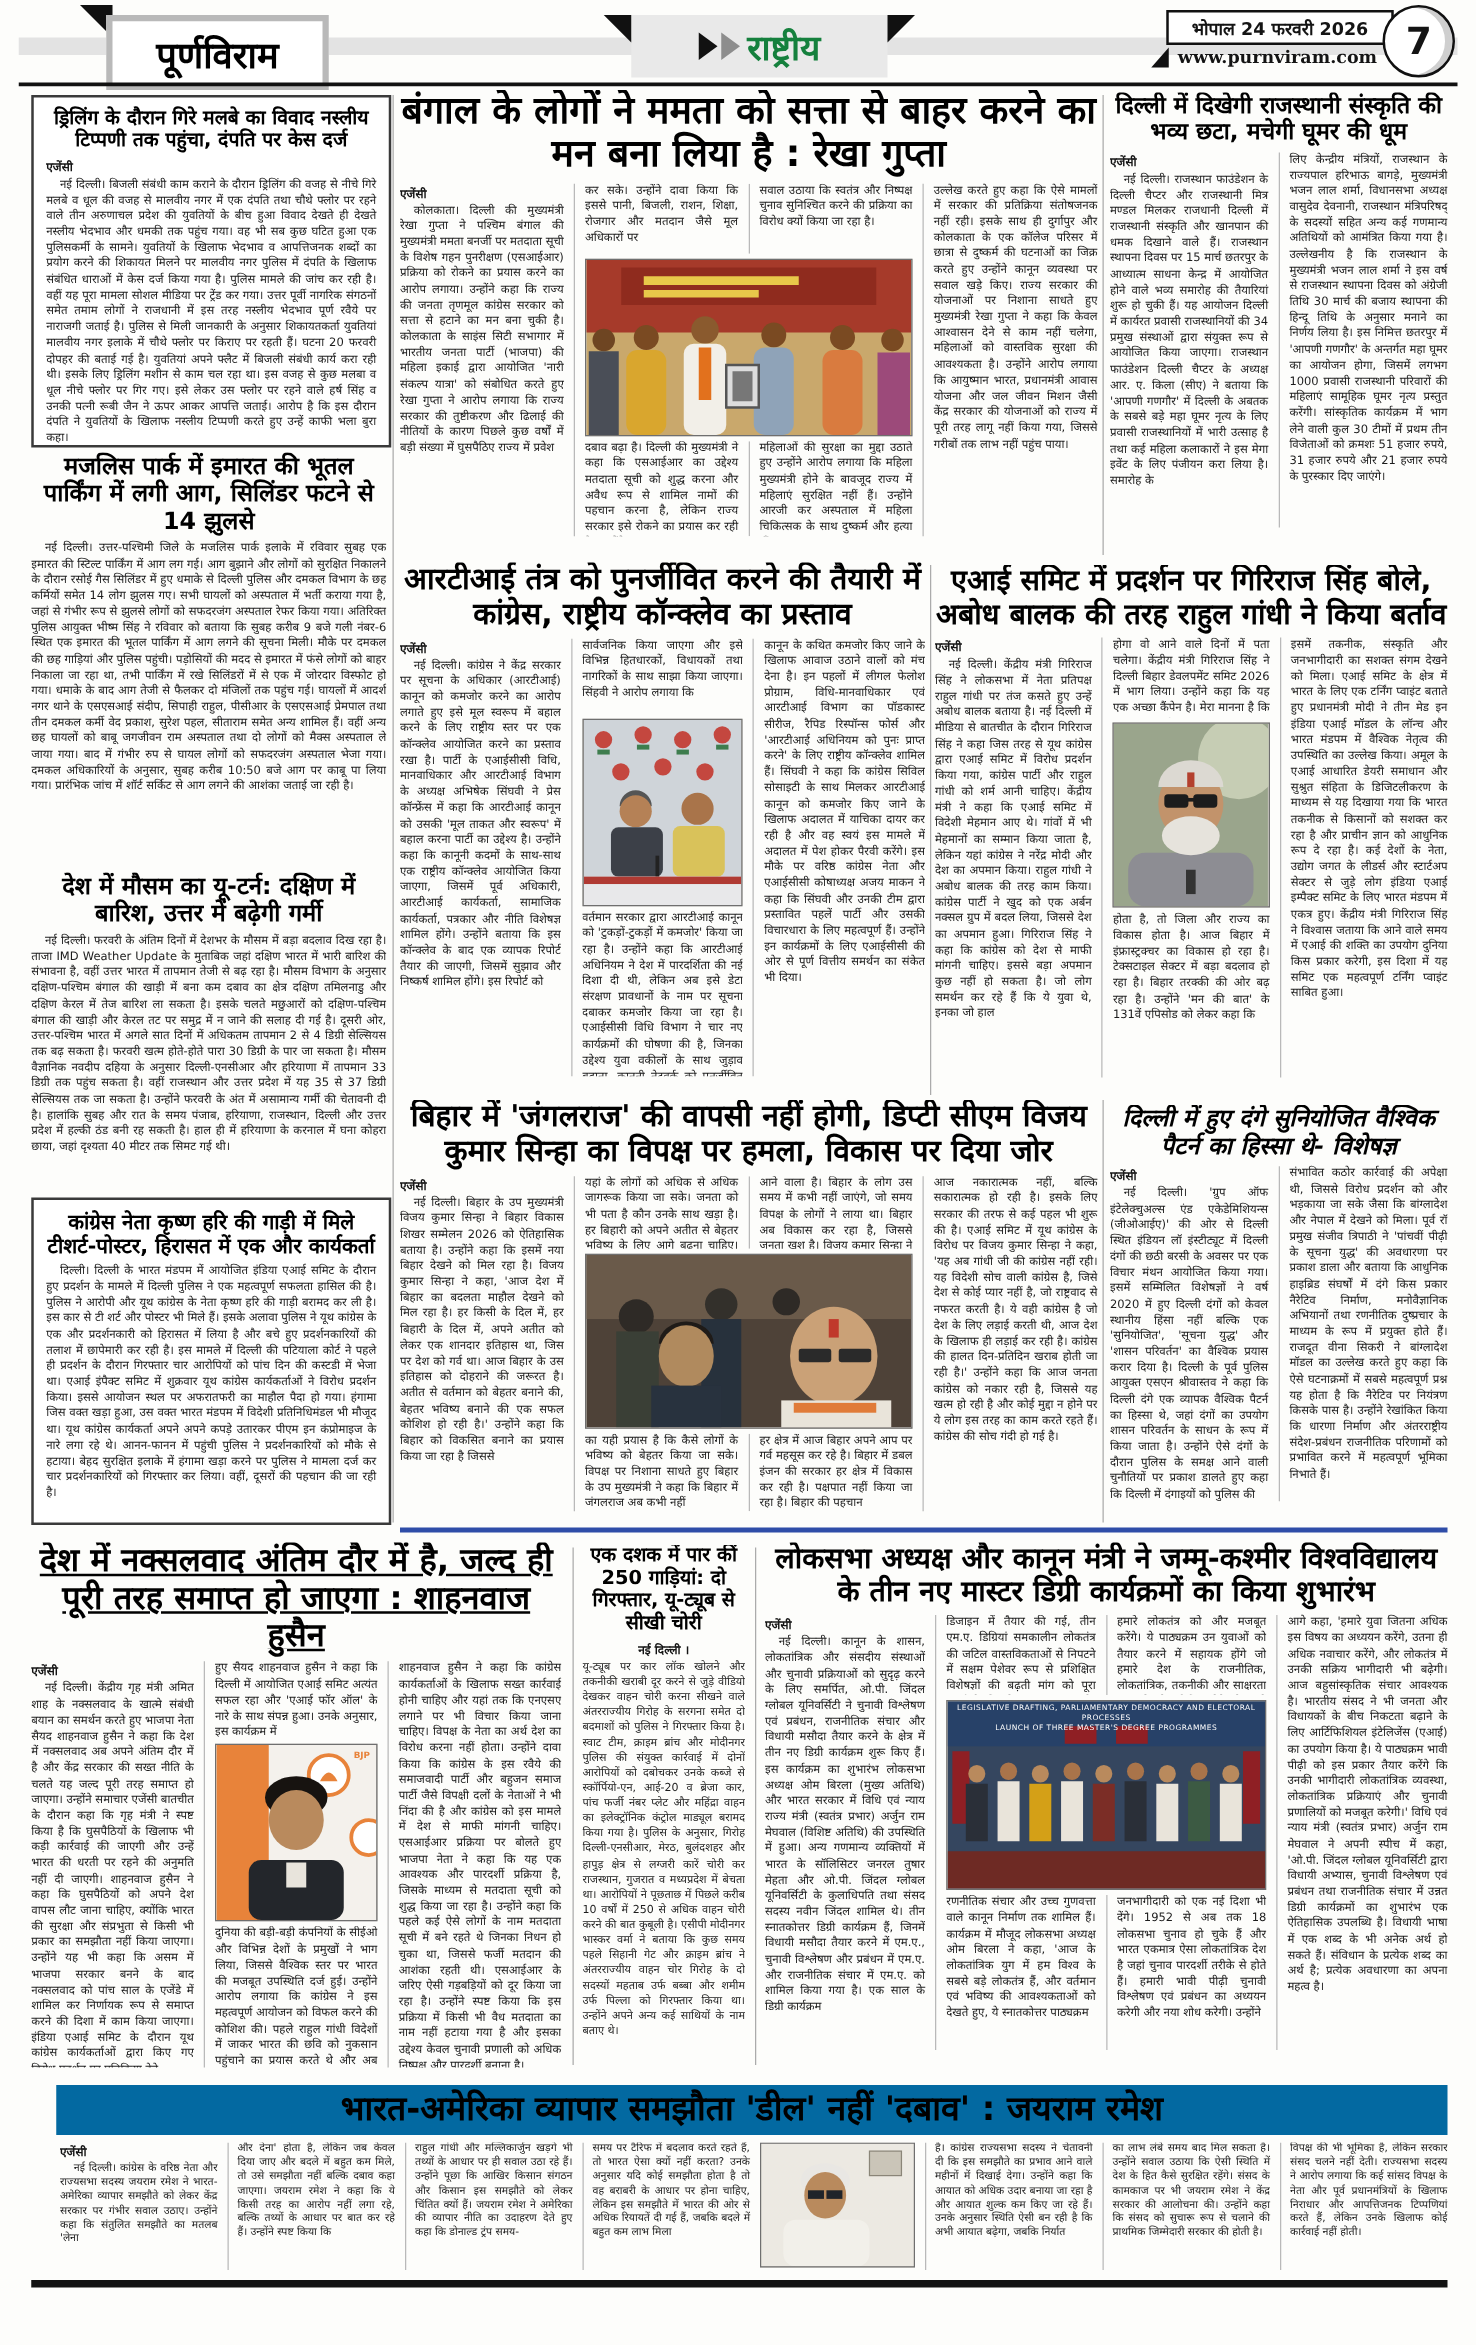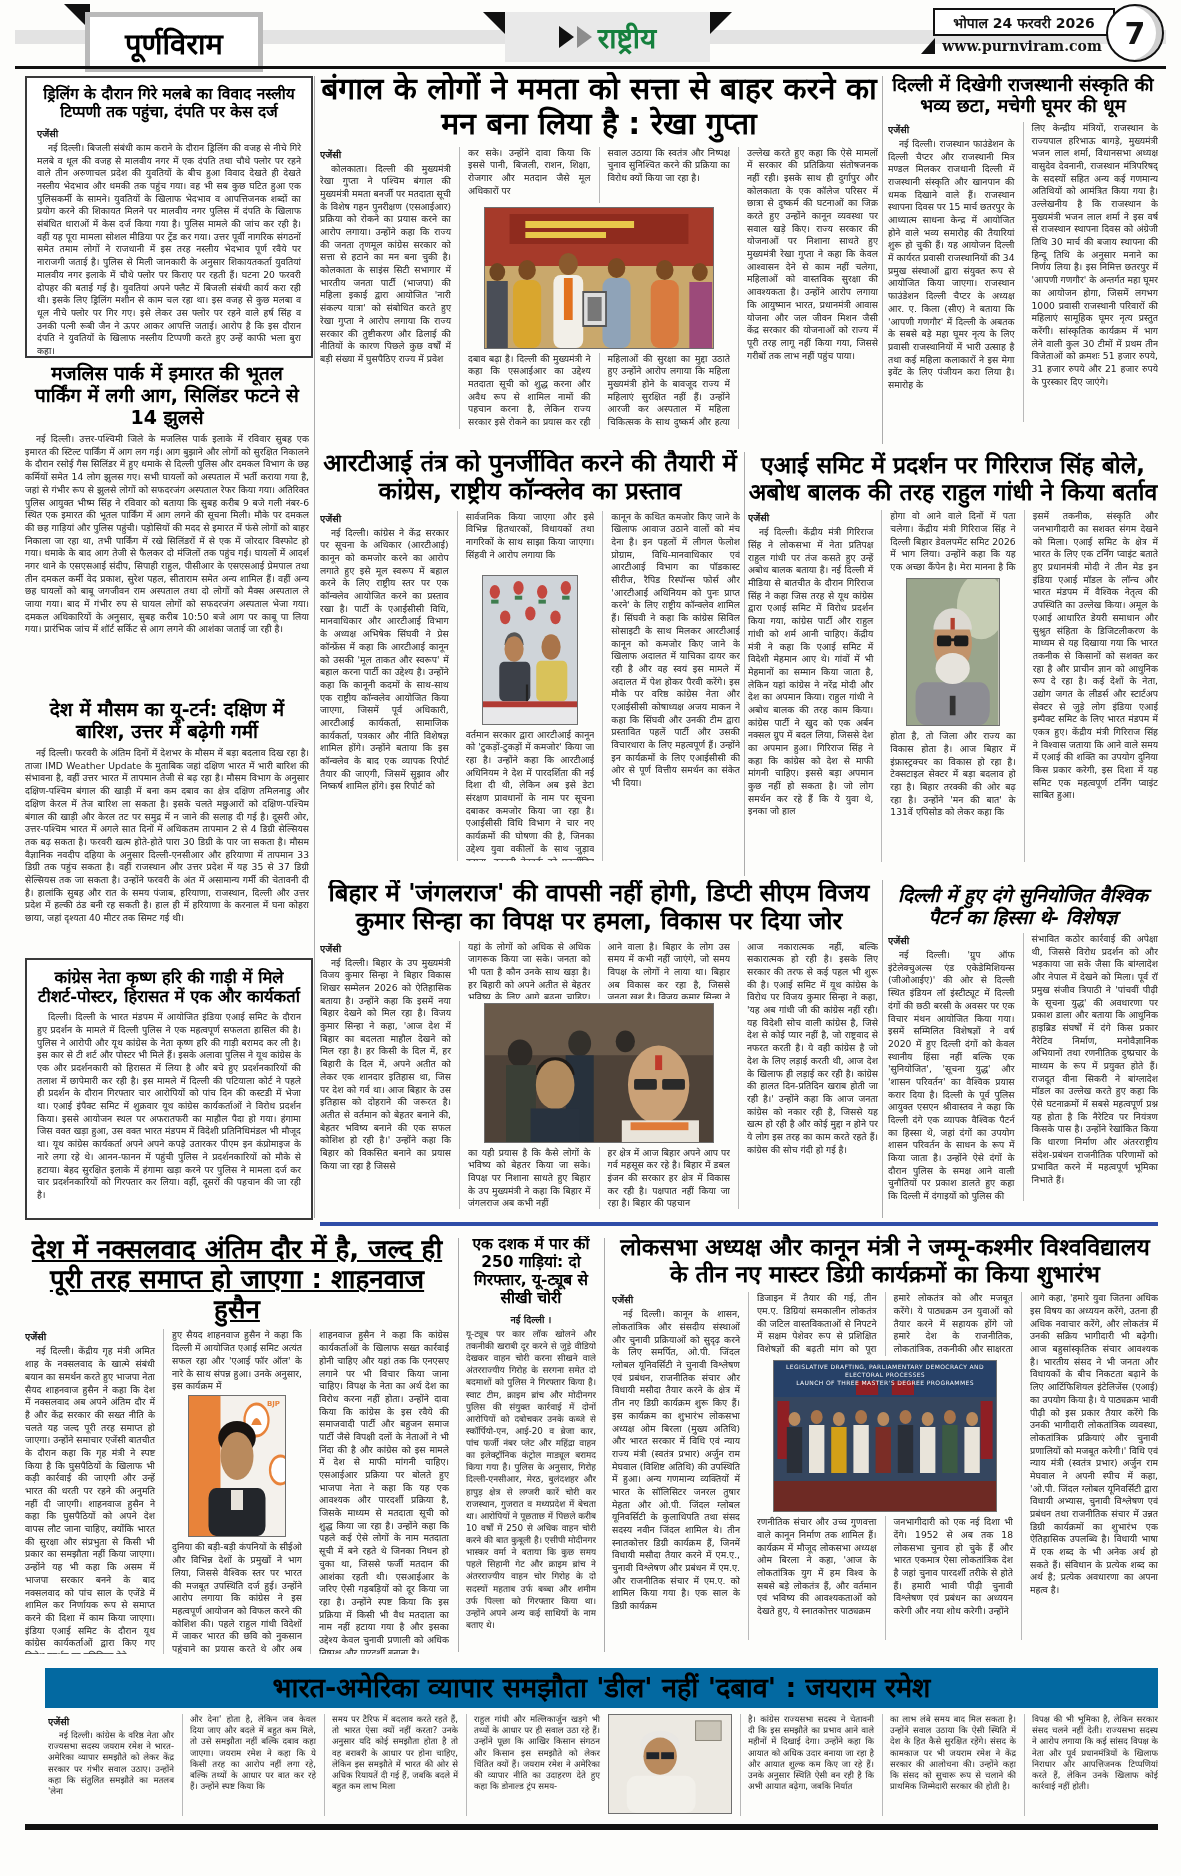--- a/index.html
+++ b/index.html
@@ -18,21 +18,21 @@
   .cols{display:flex;gap:8px;align-items:stretch;}
   .cols>div{flex:1;min-width:0;}
   .cols>div+div{border-left:1px solid #b9b9b9;padding-left:8px;}
   .mid{display:flex;flex-direction:column;}
   .mid2{flex:2 !important;display:flex;flex-direction:column;}
   .row2{display:flex;gap:8px;}
   .row2>div{flex:1;min-width:0;}
   .row2>div+div{border-left:1px solid #b9b9b9;padding-left:8px;}
   .mtop{overflow:hidden;}
   .mbot{overflow:hidden;flex:1;}
-  .ph{border:1px solid #6f6f6f;background:#d8d4cc;margin:4px 16px;position:relative;overflow:hidden;flex:0 0 auto;}
+  .ph{border:1px solid #6f6f6f;background:#d8d4cc;margin:4px 0;position:relative;overflow:hidden;flex:0 0 auto;}
   .ph svg{display:block;width:100%;height:100%;}
   .ph-cap{position:absolute;top:2px;left:0;right:0;text-align:center;color:#fff;font-size:6px;line-height:1.3;letter-spacing:.4px;}
   .ph-lbl{position:absolute;top:4px;right:5px;color:#e8833a;font-size:7px;font-weight:700;}
   .vrule{position:absolute;width:1px;background:#ababab;}
   .bluerule{position:absolute;height:4px;background:#2f4da8;}
   .blackrule{position:absolute;background:#121212;}
   
   .hdr-band{left:15px;top:30px;width:1151px;height:14px;background:#e3e3e3;}
   .masthead{left:85px;top:12px;width:168px;height:50px;background:#fff;border:5px solid #b9b9b9;
     display:flex;align-items:center;justify-content:center;font-weight:700;font-size:29px;color:#000;}
@@ -387,22 +387,22 @@
   <div class="abs banner">
     <div class="hl">भारत-अमेरिका व्यापार समझौता 'डील' नहीं 'दबाव' : जयराम रमेश</div>
   </div>
 
   <div class="abs trade-body">
     <div>
       <div class="byl">एजेंसी</div>
       <div class="t ind">नई दिल्ली। कांग्रेस के वरिष्ठ नेता और राज्यसभा सदस्य जयराम रमेश ने भारत-अमेरिका व्यापार समझौते को लेकर केंद्र सरकार पर गंभीर सवाल उठाए। उन्होंने कहा कि संतुलित समझौते का मतलब 'लेना</div>
     </div>
     <div class="t">और देना' होता है, लेकिन जब केवल दिया जाए और बदले में बहुत कम मिले, तो उसे समझौता नहीं बल्कि दबाव कहा जाएगा। जयराम रमेश ने कहा कि ये किसी तरह का आरोप नहीं लगा रहे, बल्कि तथ्यों के आधार पर बात कर रहे हैं। उन्होंने स्पष्ट किया कि</div>
+    <div class="t">राहुल गांधी और मल्लिकार्जुन खड़गे भी तथ्यों के आधार पर ही सवाल उठा रहे हैं। उन्होंने पूछा कि आखिर किसान संगठन और किसान इस समझौते को लेकर चिंतित क्यों हैं। जयराम रमेश ने अमेरिका की व्यापार नीति का उदाहरण देते हुए कहा कि डोनाल्ड ट्रंप समय-</div>
     <div class="t">समय पर टैरिफ में बदलाव करते रहते हैं, तो भारत ऐसा क्यों नहीं करता? उनके अनुसार यदि कोई समझौता होता है तो वह बराबरी के आधार पर होना चाहिए, लेकिन इस समझौते में भारत की ओर से अधिक रियायतें दी गई हैं, जबकि बदले में बहुत कम लाभ मिला</div>
-    <div class="t">राहुल गांधी और मल्लिकार्जुन खड़गे भी तथ्यों के आधार पर ही सवाल उठा रहे हैं। उन्होंने पूछा कि आखिर किसान संगठन और किसान इस समझौते को लेकर चिंतित क्यों हैं। जयराम रमेश ने अमेरिका की व्यापार नीति का उदाहरण देते हुए कहा कि डोनाल्ड ट्रंप समय-</div>
     <div class="trade-ph">
       <div class="ph" style="height:98px;margin:0;">
         <svg viewBox="0 0 124 100" preserveAspectRatio="none">
           <rect width="124" height="100" fill="#ece9e2"></rect>
           <rect x="88" y="6" width="26" height="20" fill="#cac5b8" stroke="#8a8578"></rect>
           <ellipse cx="52" cy="30" rx="20" ry="14" fill="#e9e7e3"></ellipse>
           <ellipse cx="52" cy="42" rx="17" ry="19" fill="#b98a5d"></ellipse>
           <rect x="38" y="38" width="13" height="7" fill="#20242a"></rect>
           <rect x="53" y="38" width="13" height="7" fill="#20242a"></rect>
           <rect x="18" y="62" width="70" height="38" rx="10" fill="#f2f0ea"></rect>

